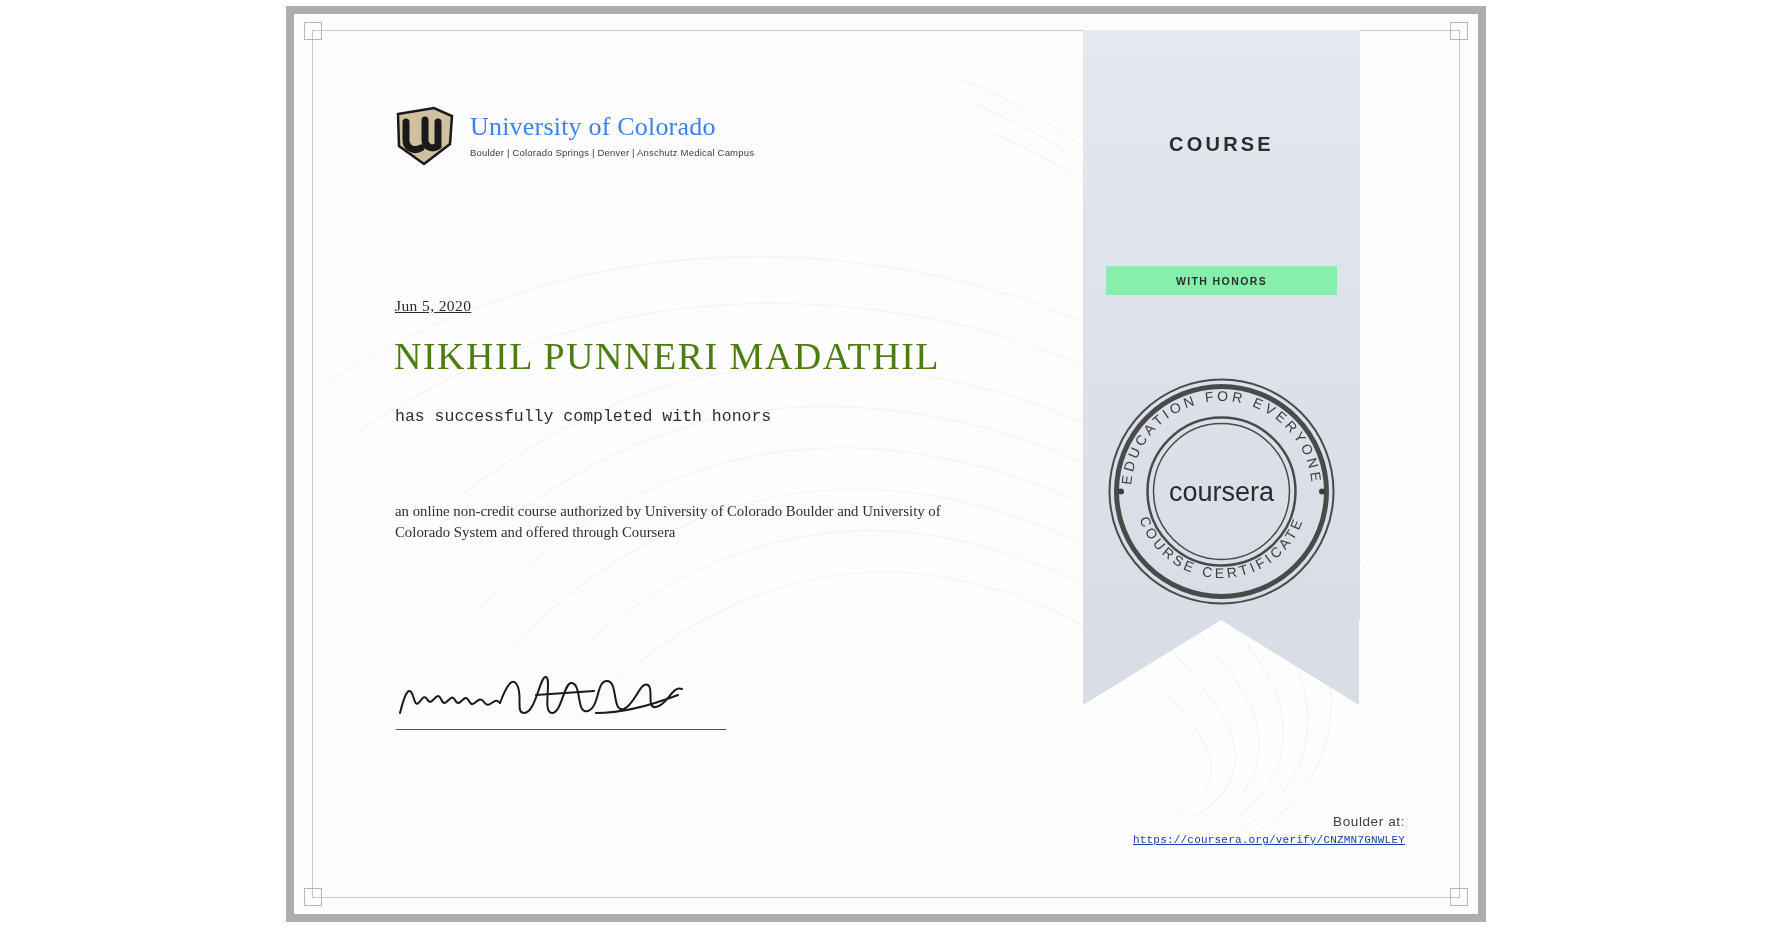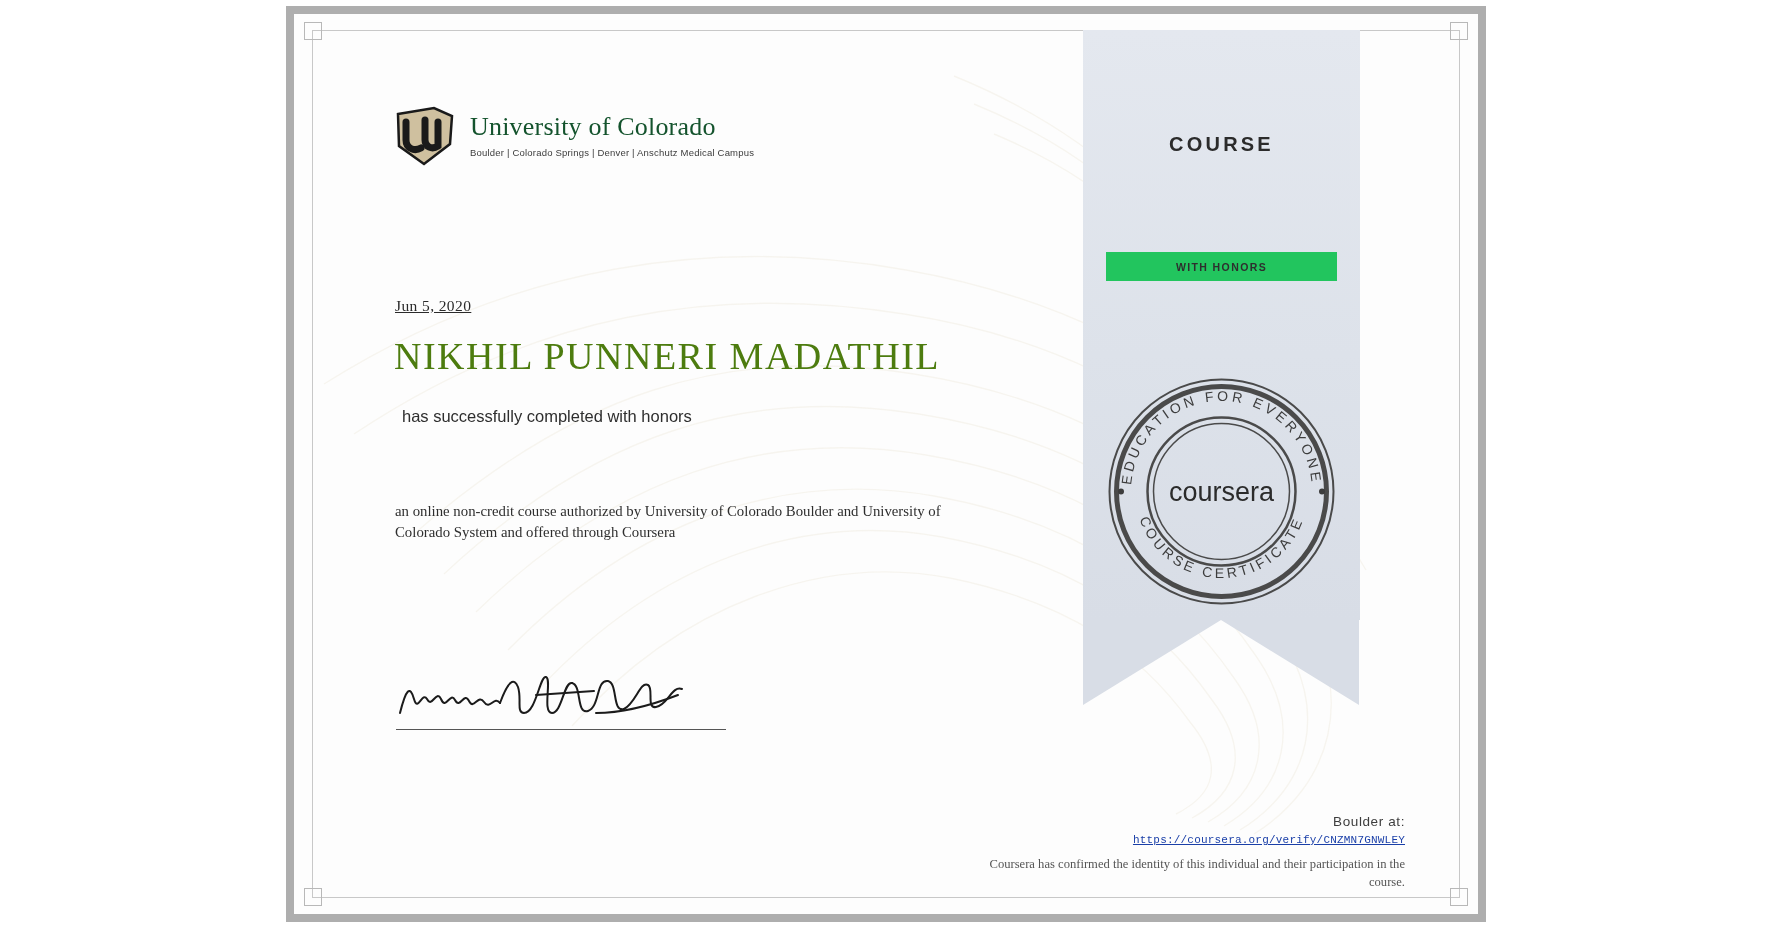--- a/index.html
+++ b/index.html
@@ -80,21 +80,21 @@
     position: relative;
     margin-right: 14px;
   }
   .cu-text {
     display: flex;
     flex-direction: column;
   }
   .cu-title {
     font-family: "Liberation Serif", serif;
     font-size: 26px;
-    color: #14532d;
+    color: #3b82f6;
     letter-spacing: 0.2px;
     line-height: 1;
   }
   .cu-sub {
     margin-top: 7px;
     font-family: "Liberation Sans", sans-serif;
     font-size: 9.5px;
     color: #3c3c3c;
     letter-spacing: 0.2px;
   }
@@ -115,24 +115,23 @@
     top: 320px;
     font-family: "Liberation Serif", serif;
     font-size: 38px;
     color: #4d7c0f;
     letter-spacing: 1.5px;
   }
   .completed-line {
     position: absolute;
     left: 101px;
     top: 393px;
-    font-family: Liberation Sans, sans-serif;
+    font-family: Liberation Mono, monospace;
     font-size: 16.5px;
     color: #2e2e2e;
-    margin-left: 7px;
   }
   .course-title {
     position: absolute;
     left: 101px;
     top: 433px;
     font-family: "Liberation Serif", serif;
     font-size: 25px;
     color: #1f1f1f;
   }
   .course-desc {
@@ -234,24 +233,24 @@
     font-family: "Liberation Sans", sans-serif;
     font-size: 20px;
     font-weight: bold;
     letter-spacing: 3.2px;
     color: #2b2b2b;
     line-height: 1.42;
   }
   .honors-badge {
     position: absolute;
     left: 23px;
-    top: 222px;
+    top: 236px;
     width: 231px;
     height: 29px;
-    background: #22c55e;
+    background: #86efac;
     display: flex;
     align-items: center;
     justify-content: center;
     font-family: "Liberation Sans", sans-serif;
     font-size: 10.5px;
     font-weight: bold;
     letter-spacing: 1.4px;
     color: #2e2e2e;
   }
   .seal {
@@ -320,21 +319,20 @@
             <path d="M228 40 C 240 34, 244 12, 252 16 C 258 19, 250 40, 260 38 C 272 36, 276 16, 286 20"></path>
             <path d="M200 44 C 226 44, 256 36, 282 26"></path>
           </g>
         </svg>
         <div class="sig-line"></div>
       </div>
 
       <div class="verify">
         <div class="verify-label">Boulder at:</div>
         <a class="verify-link" href="#">https://coursera.org/verify/CNZMN7GNWLEY</a>
-        <div class="verify-note">Coursera has confirmed the identity of this individual and their participation in the course.</div>
       </div>
 
       <div class="ribbon">
         <div class="ribbon-body"></div>
         <div class="ribbon-tail"></div>
 
         <div class="ribbon-title">
           <div>COURSE</div>
         </div>
 

